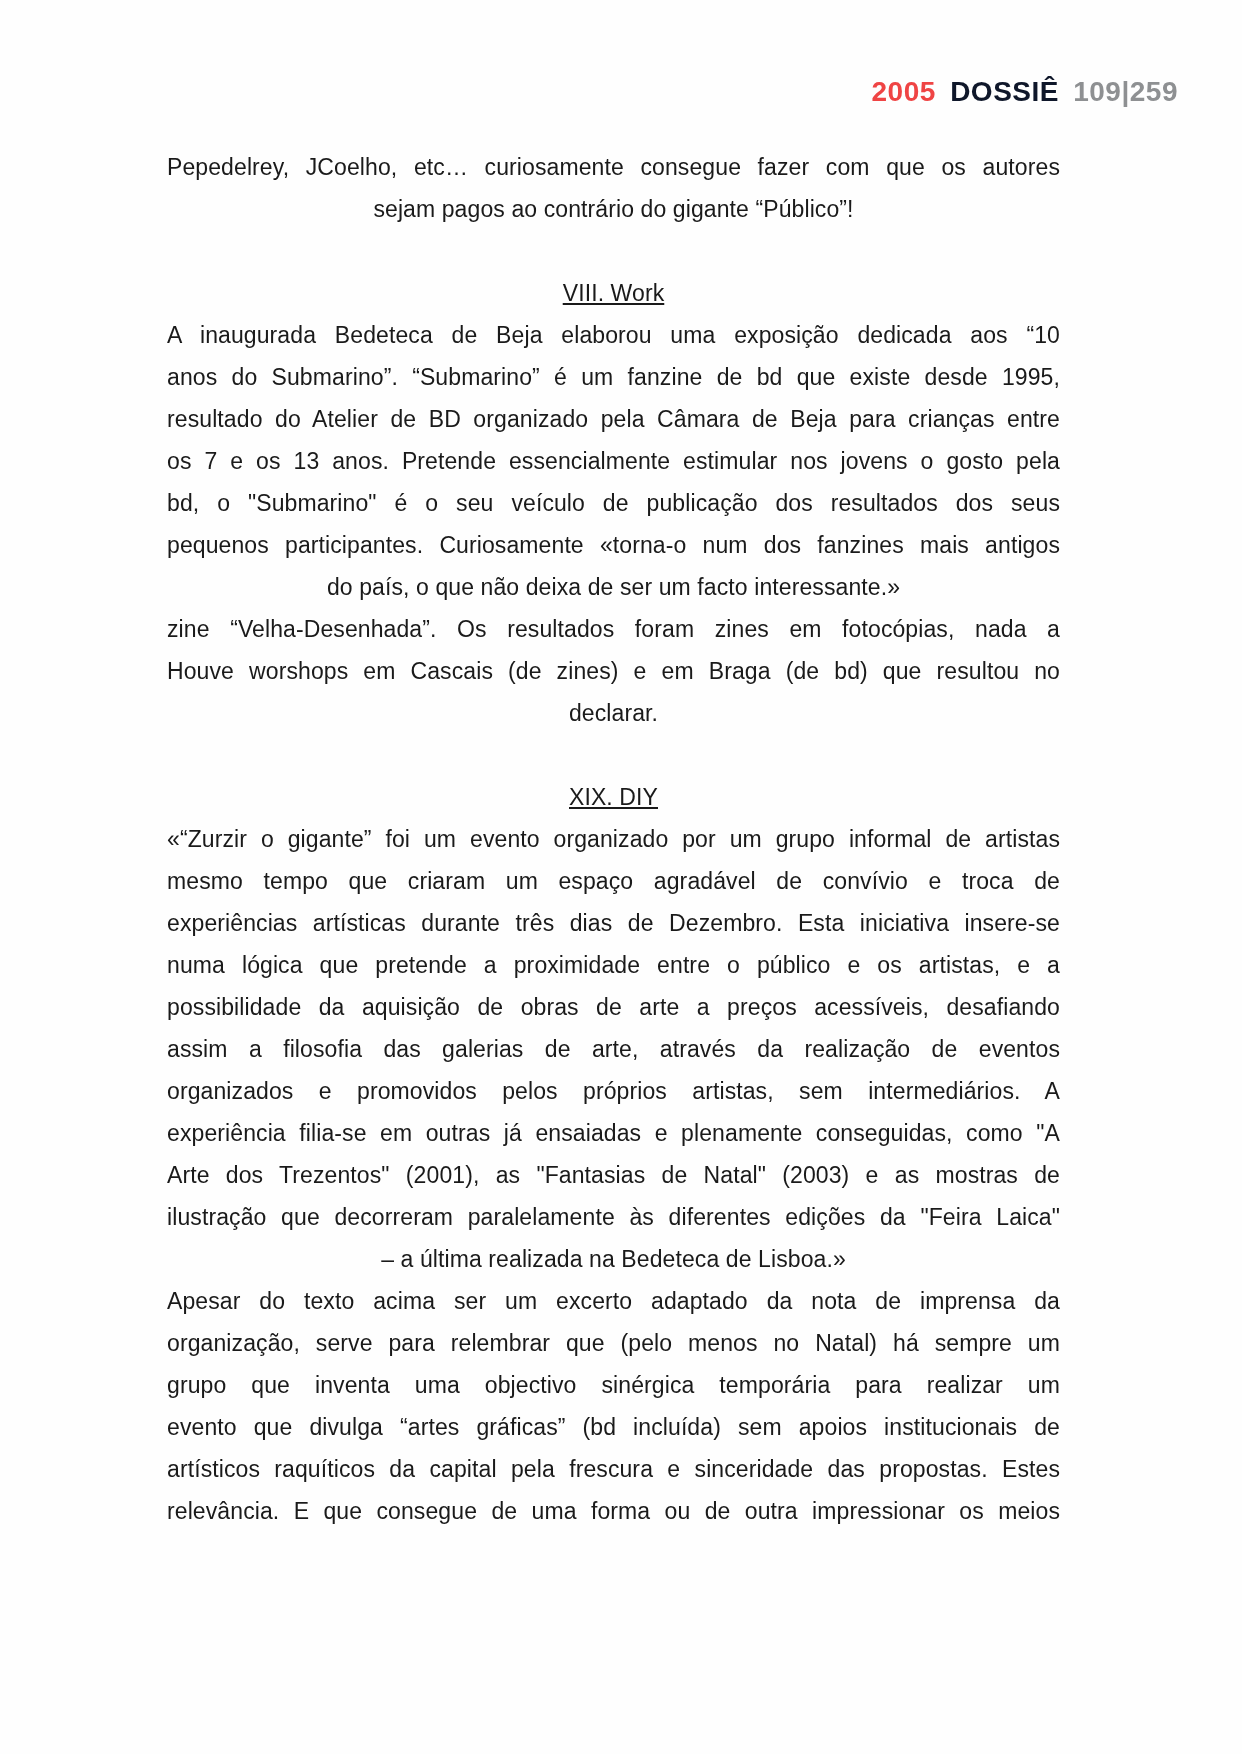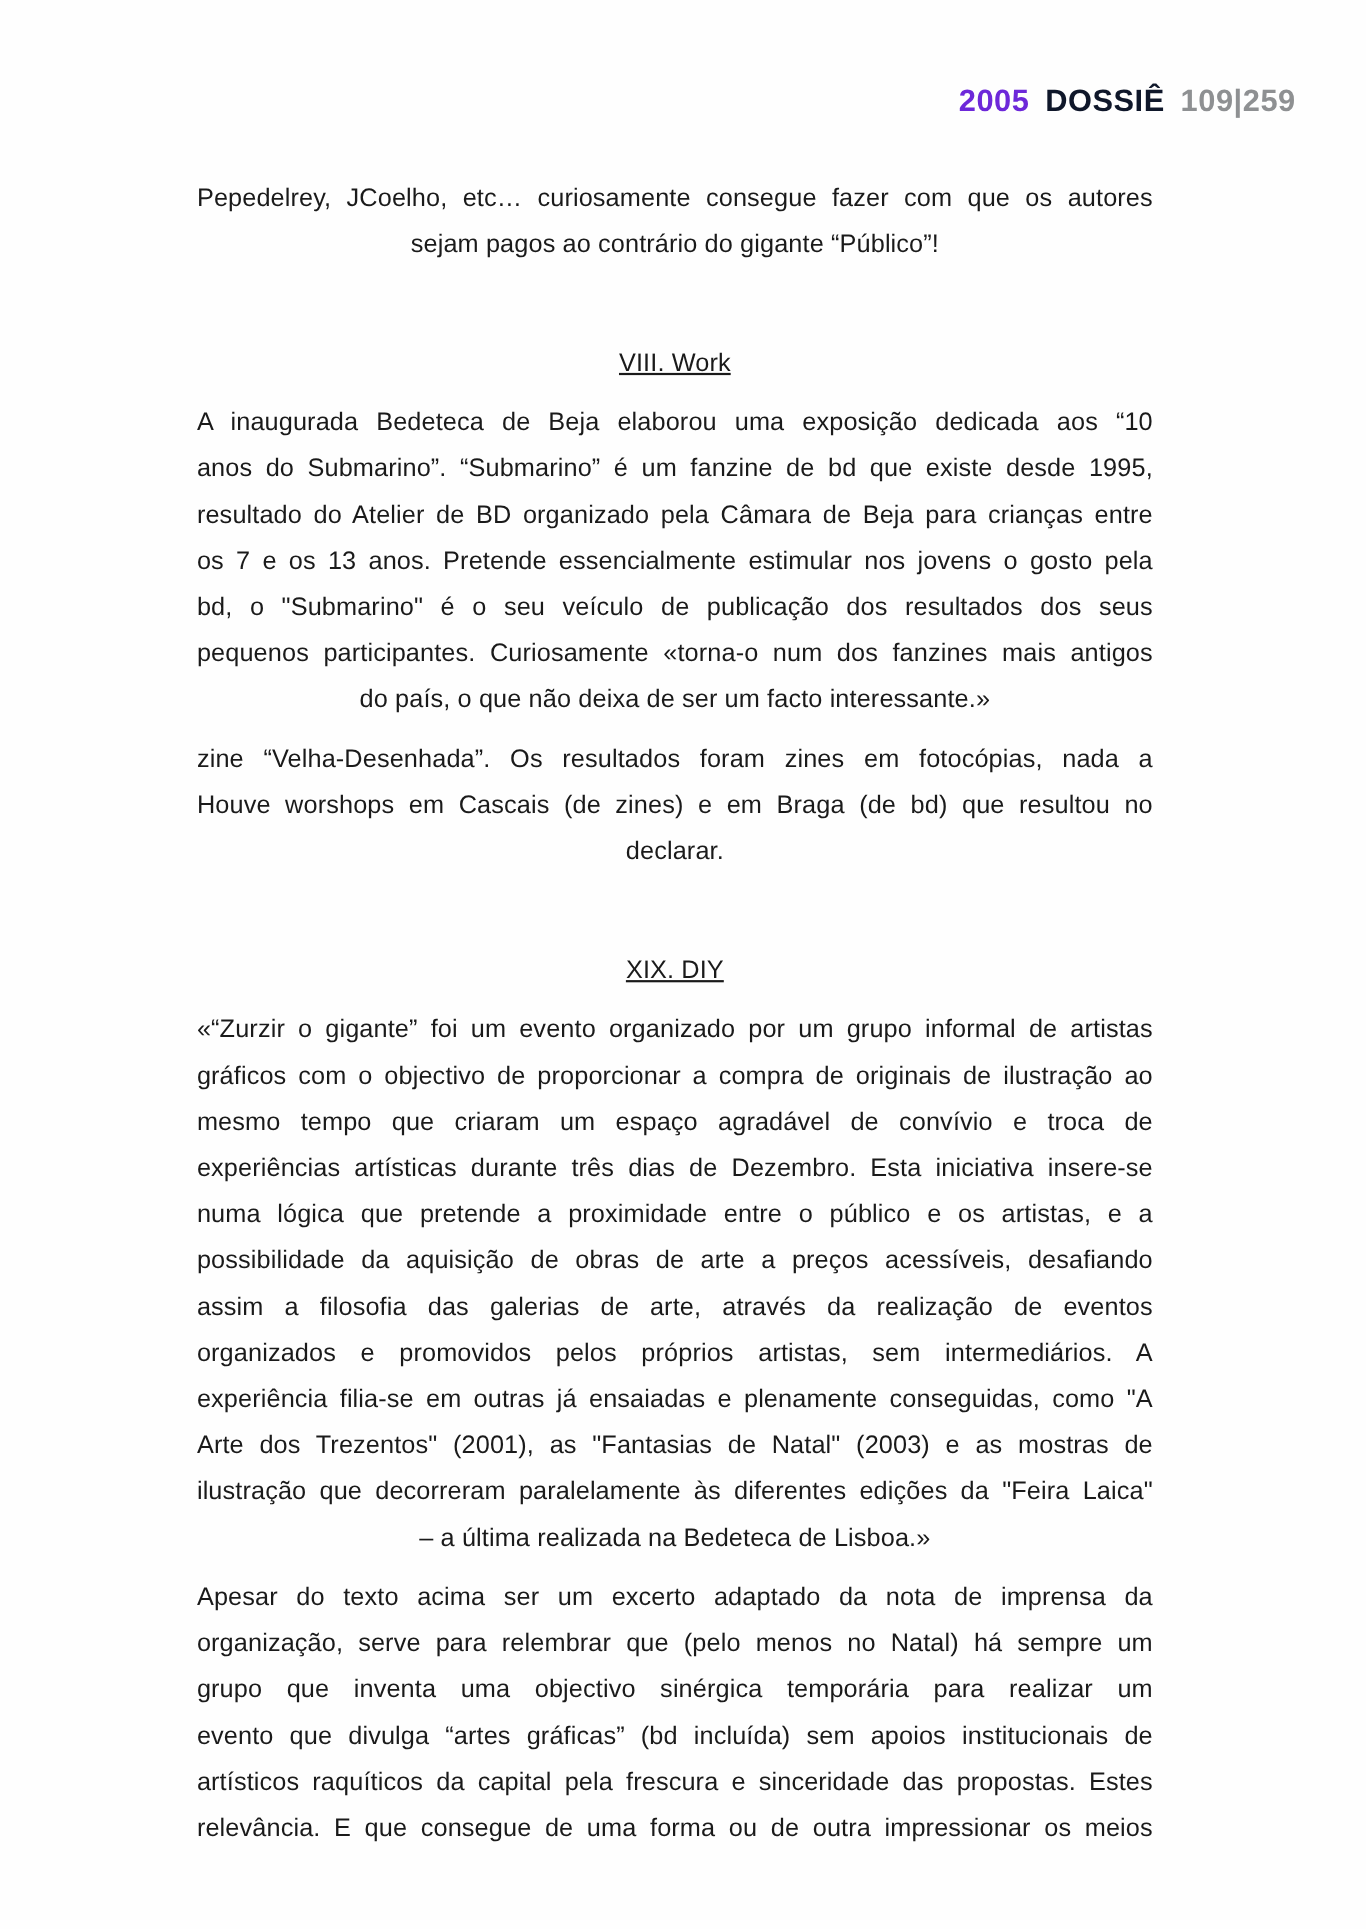--- a/index.html
+++ b/index.html
@@ -31,42 +31,42 @@
   .doc-body {
     position: absolute;
     left: 167px;
     top: 146px;
     width: 893px;
     font-size: 23px;
     line-height: 42px;
     letter-spacing: 0.1px;
     color: #1a1a1a;
   }
-  .block { margin: 12px; }
+  .block { margin: 0; }
   .spacer { height: 42px; }
   .line {
     width: 100%;
     text-align: center;
     white-space: normal;
   }
   .line.just {
     text-align: justify;
     text-align-last: justify;
     -moz-text-align-last: justify;
     text-justify: inter-word;
   }
   .heading .line { font-weight: normal; text-decoration: underline; }
 </style>
 </head>
 <body>
 
 <div class="page">
 
   <div class="page-header">
-    <span style="color: #6d28d9;">2005</span><span class="sep"></span>
+    <span style="color: #ef4444;">2005</span><span class="sep"></span>
     <span style="color: #0f172a;">DOSSIÊ</span><span class="sep"></span>
     <span style="color: rgb(142, 144, 146);">109|259</span>
   </div>
 
   <div class="doc-body" style="color: rgb(26, 26, 26);">
       <div class="block paragraph">
         <div class="line just">Pepedelrey, JCoelho, etc… curiosamente consegue fazer com que os autores</div>
         <div class="line">sejam pagos ao contrário do gigante “Público”!</div>
       </div>
       <div class="block spacer"></div>
@@ -86,21 +86,20 @@
         <div class="line just">zine “Velha-Desenhada”. Os resultados foram zines em fotocópias, nada a</div>
         <div class="line just">Houve worshops em Cascais (de zines) e em Braga (de bd) que resultou no</div>
         <div class="line">declarar.</div>
       </div>
       <div class="block spacer"></div>
       <div class="block heading">
         <div class="line">XIX. DIY</div>
       </div>
       <div class="block paragraph">
         <div class="line just">«“Zurzir o gigante” foi um evento organizado por um grupo informal de artistas</div>
-        <div class="line just">gráficos com o objectivo de proporcionar a compra de originais de ilustração ao</div>
         <div class="line just">mesmo tempo que criaram um espaço agradável de convívio e troca de</div>
         <div class="line just">experiências artísticas durante três dias de Dezembro. Esta iniciativa insere-se</div>
         <div class="line just">numa lógica que pretende a proximidade entre o público e os artistas, e a</div>
         <div class="line just">possibilidade da aquisição de obras de arte a preços acessíveis, desafiando</div>
         <div class="line just">assim a filosofia das galerias de arte, através da realização de eventos</div>
         <div class="line just">organizados e promovidos pelos próprios artistas, sem intermediários. A</div>
         <div class="line just">experiência filia-se em outras já ensaiadas e plenamente conseguidas, como "A</div>
         <div class="line just">Arte dos Trezentos" (2001), as "Fantasias de Natal" (2003) e as mostras de</div>
         <div class="line just">ilustração que decorreram paralelamente às diferentes edições da "Feira Laica"</div>
         <div class="line">– a última realizada na Bedeteca de Lisboa.»</div>

